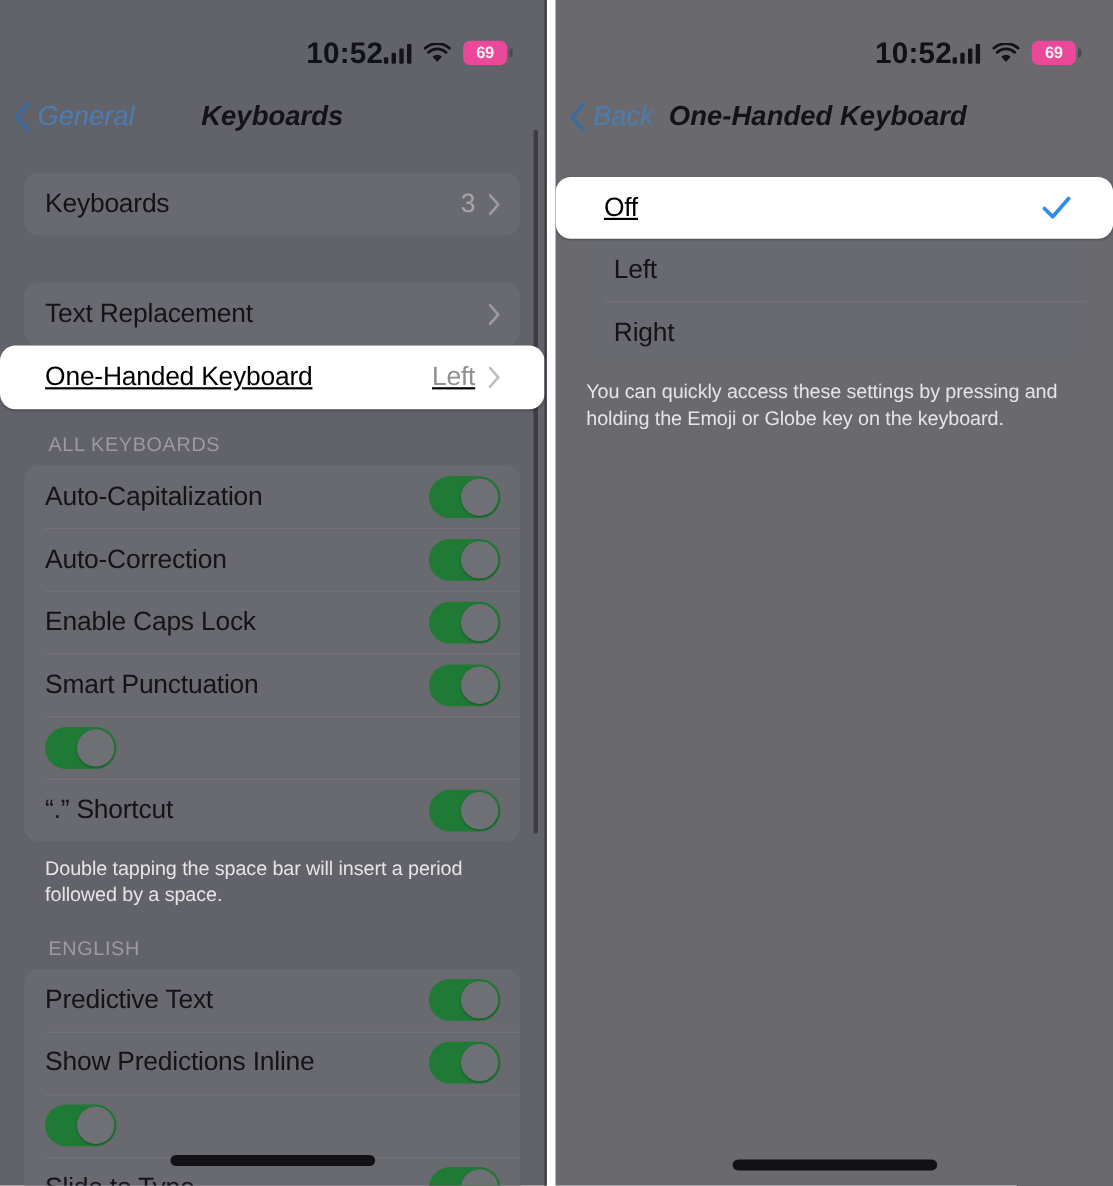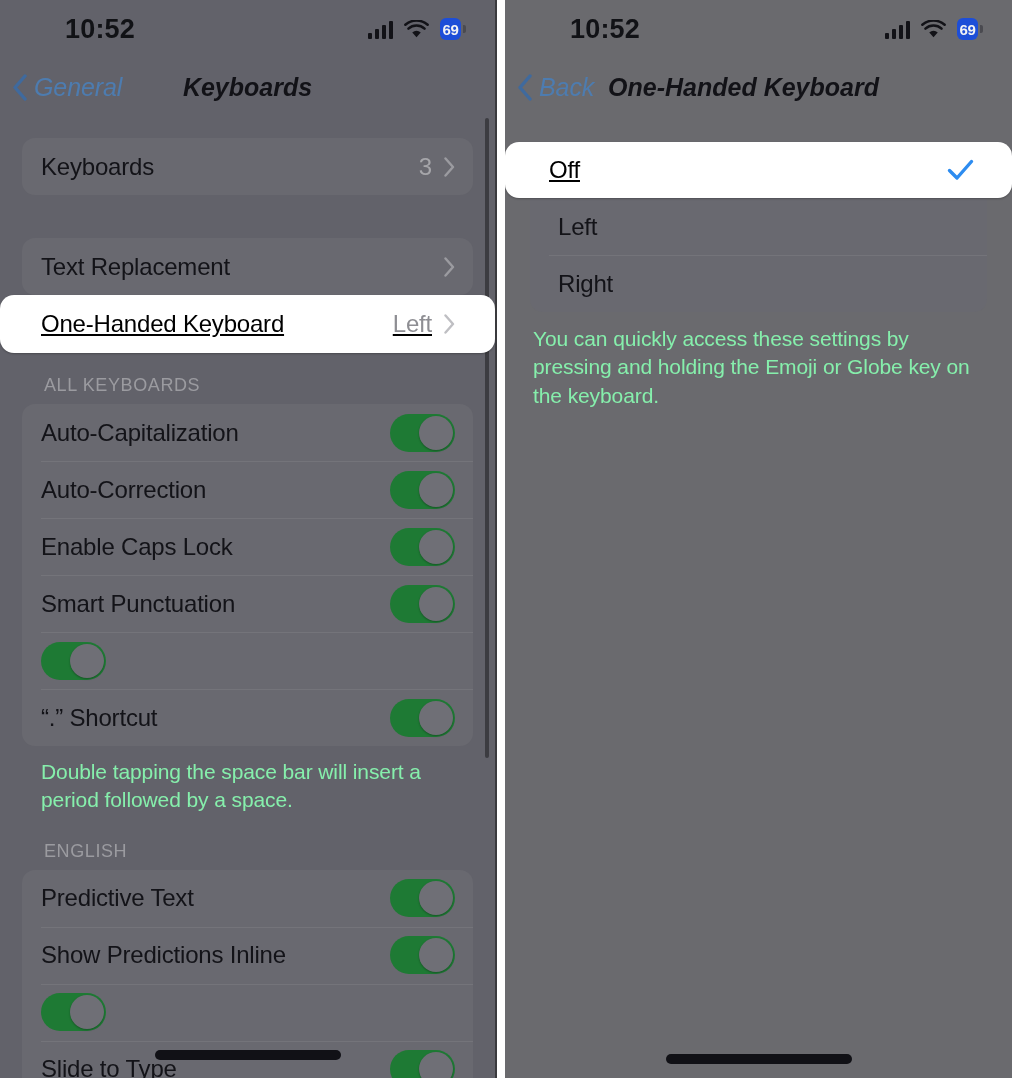--- a/index.html
+++ b/index.html
@@ -29,42 +29,43 @@
   .phone.left  { border-right: 2px solid #3a3a3e; }
 
   
 
   
   .statusbar {
     position: relative;
     height: 58px;
     display: flex;
     align-items: center;
-    justify-content: space-between;
-    padding: 0 34px 0 17px;
+    justify-content: flex-end;
+    padding: 0 34px 0 4px;
+    margin-top: 19px;
   }
   .sb-time {
     font-size: 27px;
     font-weight: bold;
     color: #111216;
     letter-spacing: 0.2px;
     margin-left: 48px;
   }
   .sb-right { display: flex; align-items: center; gap: 11px; }
   .ico-cell { display: flex; align-items: flex-end; gap: 2.5px; height: 19px; }
   .ico-cell i { width: 4.5px; background: #121217; border-radius: 1px; display: block; }
   .ico-cell i:nth-child(1) { height: 6px; }
   .ico-cell i:nth-child(2) { height: 10px; }
   .ico-cell i:nth-child(3) { height: 14px; }
   .ico-cell i:nth-child(4) { height: 18px; }
   .ico-wifi { width: 25px; height: 19px; display: block; }
   .battery {
     position: relative;
-    width: 21px; height: 22px;
-    background: #1d4ed8;
+    width: 40px; height: 22px;
+    background: #ec4899;
     border-radius: 6px;
     display: flex; align-items: center; justify-content: center;
   }
   .battery span { font-size: 15px; font-weight: bold; color: #f2f2f4; letter-spacing: -0.3px; }
   .battery::after {
     content: ""; position: absolute; right: -5px; top: 7px;
     width: 3px; height: 8px; background: #4a4a50; border-radius: 0 2px 2px 0;
   }
 
   
@@ -155,22 +156,22 @@
 
   
   .section-header {
     font-size: 18px;
     color: #9b9ba0;
     letter-spacing: 0.6px;
     padding: 0 22px;
     margin: 22px 0 8px 22px;
   }
   .section-footer {
-    font-size: 21px;
-    color: #86efac;
+    font-size: 18px;
+    color: #e5e5e5;
     line-height: 1.35;
     padding: 12px 40px 0 41px;
     letter-spacing: -0.1px;
   }
   .phone.right .section-footer { padding: 13px 34px 0 28px; }
 
   
   .toggle {
     position: relative;
     width: 65px; height: 38px;

